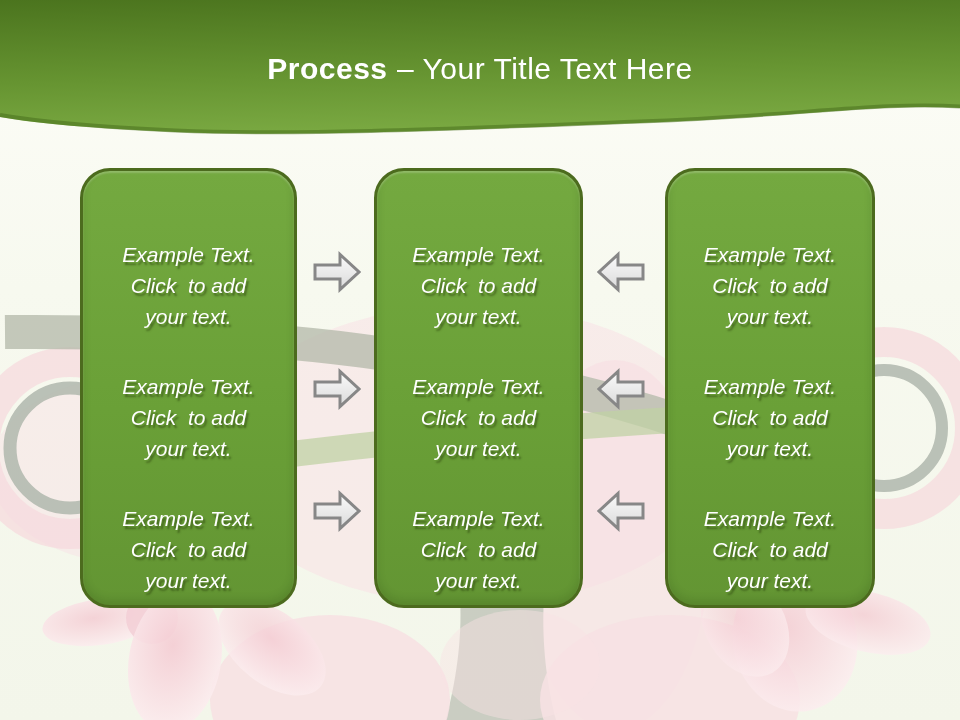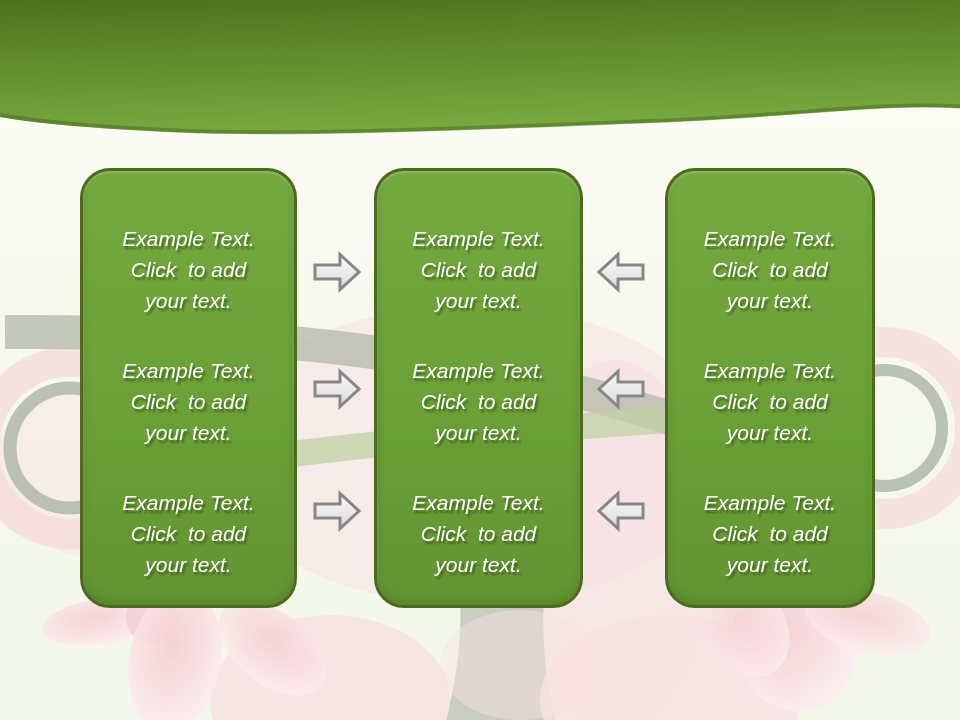--- a/index.html
+++ b/index.html
@@ -24,21 +24,21 @@
   .title .rest{font-weight:400;margin-left:.32em;}
   
   .pbox{
     position:absolute;top:168px;height:440px;
     box-sizing:border-box;
     border:3px solid #4c6b1e;
     border-radius:30px;
     background:linear-gradient(180deg,#74a940 0%,#6aa037 55%,#639533 100%);
     box-shadow:inset 0 2px 2px rgba(255,255,255,.22), inset 0 -5px 8px rgba(20,40,0,.14);
     display:flex;flex-direction:column;align-items:center;
-    padding-top:52px;
+    padding-top:68px;
   }
   .pbox-left{left:80px;width:217px;}
   .pbox-center{left:374px;width:209px;}
   .pbox-right{left:665px;width:210px;}
   .tblock{
     width:100%;
     text-align:center;
     color:#ffffff;
     font-style:italic;
     font-size:21px;line-height:31px;
@@ -93,20 +93,21 @@
       <linearGradient id="hdr" x1="0" y1="0" x2="0.18" y2="1">
         <stop offset="0%" stop-color="#4b741e"></stop>
         <stop offset="60%" stop-color="#669431"></stop>
         <stop offset="100%" stop-color="#79a841"></stop>
       </linearGradient>
     </defs>
     <path d="M0,0 H960 V108 C880,103 800,117 640,123 C460,130 300,137 175,132 C90,128 40,124 0,117 Z" fill="url(#hdr)"></path>
     <path d="M0,115 C40,122 90,126.5 175,130.5 C300,135.5 460,128.5 640,121.5 C800,115.5 880,101.5 960,106.5" fill="none" stroke="#446a19" stroke-width="4" opacity="0.5"></path>
   </svg>
 
+  <div class="title"><span class="bold">Process</span><span class="rest">– Your Title Text Here</span></div>
 
   <div class="pbox pbox-left">
     <div class="tblock">Example Text.
 Click  to add
 your text.</div>
     <div class="tblock">Example Text.
 Click  to add
 your text.</div>
     <div class="tblock">Example Text.
 Click  to add

